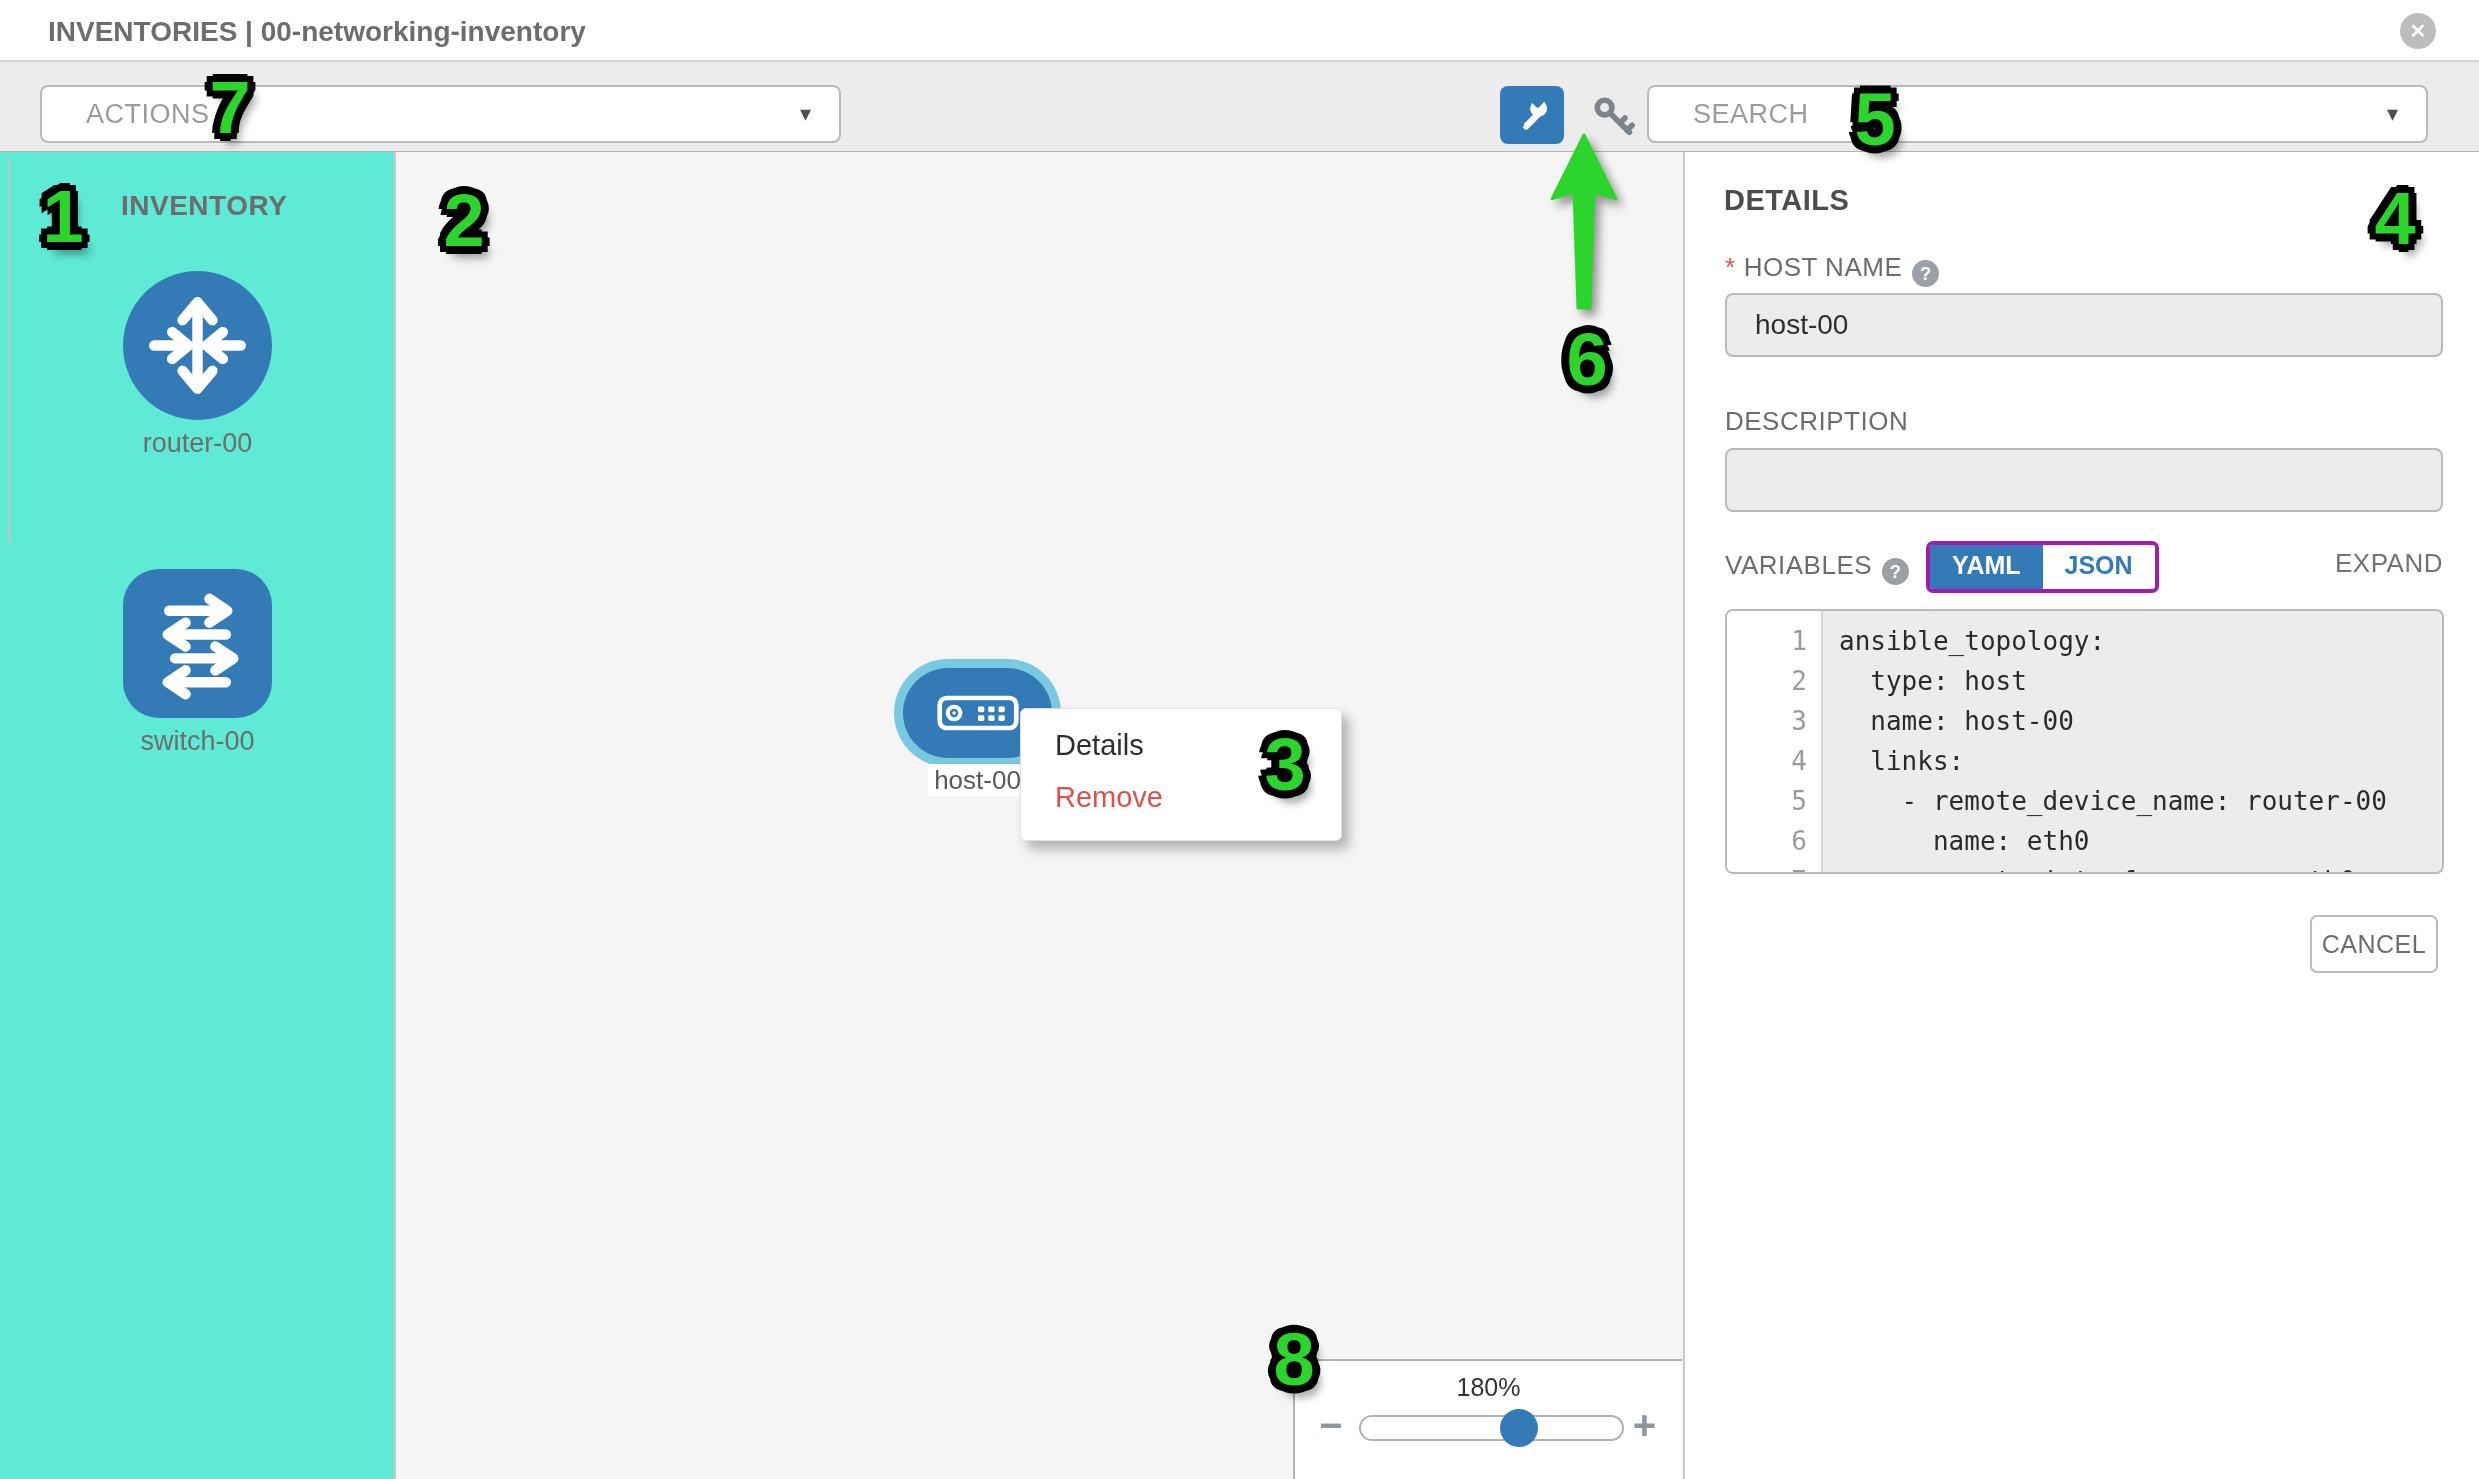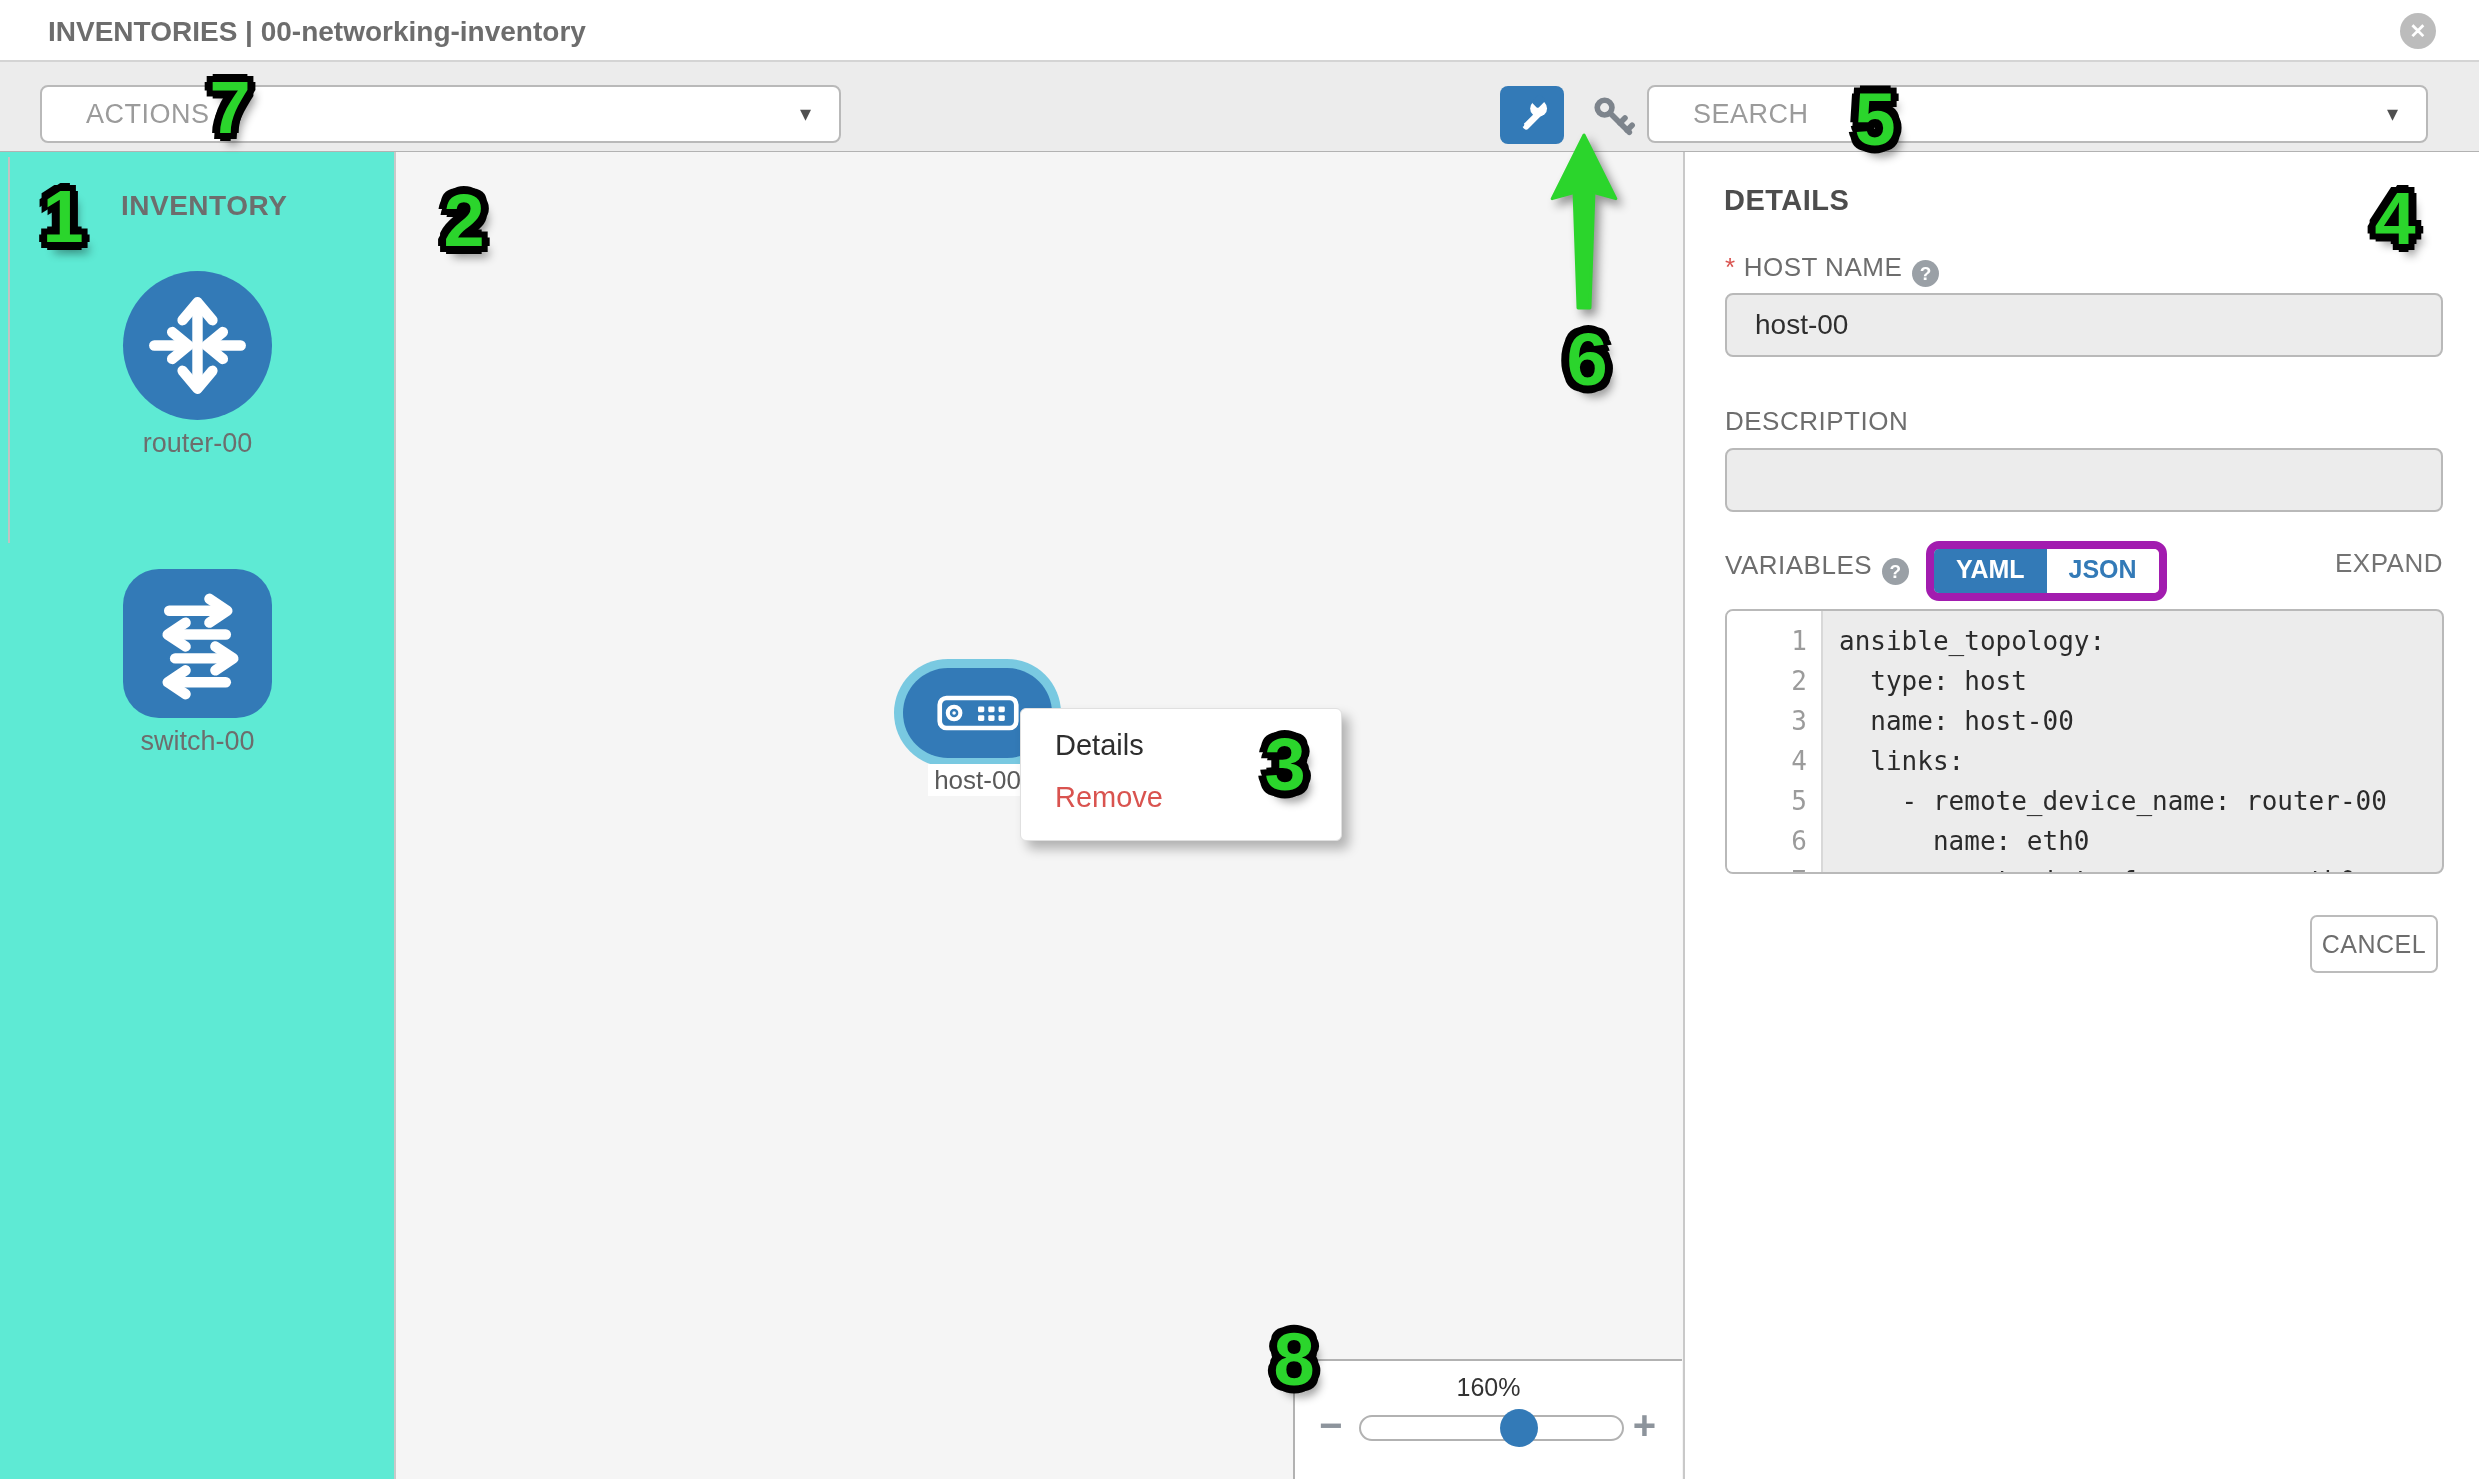--- a/index.html
+++ b/index.html
@@ -67,21 +67,21 @@
   .lbl-hostname{left:40px;top:100px;}
   .lbl-desc{left:40px;top:254px;}
   .lbl-vars{left:40px;top:398px;}
   .req{color:#d9534f;font-size:26px;margin-right:8px;}
   .help-icon{display:inline-block;width:27px;height:27px;border-radius:50%;background:#9aa0a6;color:#fff;font-size:19px;font-weight:bold;
              text-align:center;line-height:27px;vertical-align:-4px;margin-left:10px;}
   .tb-input{position:absolute;left:40px;width:718px;height:64px;background:#ececec;border:2px solid #b9b9b9;border-radius:8px;
             box-sizing:border-box;font-size:28px;color:#2e2e2e;padding:0 28px;font-family:"Liberation Sans",sans-serif;}
   .in-hostname{top:141px;}
   .in-desc{top:296px;}
-  .fmt-toggle{position:absolute;left:241px;top:389px;height:44px;border:8px solid #a21caf;border-radius:13px;overflow:hidden;
+  .fmt-toggle{position:absolute;left:241px;top:389px;height:44px;border:4px solid #a21caf;border-radius:7px;overflow:hidden;
               display:flex;background:#f9a8d4;}
   .fmt-opt{padding:0 22px;line-height:41px;font-size:25px;font-weight:bold;cursor:pointer;}
   .fmt-yaml{background:#337ab7;color:#fff;}
   .fmt-json{background:#fff;color:#337ab7;}
   .expand-link{position:absolute;right:37px;top:396px;font-size:26px;color:#737373;cursor:pointer;letter-spacing:0.5px;}
   .code-editor{position:absolute;left:40px;top:457px;width:719px;height:265px;border:2px solid #b9b9b9;border-radius:8px;
                box-sizing:border-box;overflow:hidden;display:flex;background:#ececec;}
   .gutter{width:96px;background:#fff;border-right:2px solid #d8d8d8;box-sizing:border-box;padding-top:10px;text-align:right;}
   .gutter div{height:40px;line-height:40px;padding-right:14px;font-family:"DejaVu Sans Mono",monospace;font-size:26px;color:#9b9b9b;}
   .code-area{flex:1;padding:10px 0 0 16px;}
@@ -206,21 +206,21 @@
       <div class="host-node-label">
         <span>host-00</span>
       </div>
 
       <div class="context-menu">
         <div class="menu-item menu-item-details">Details</div>
         <div class="menu-item menu-item-remove">Remove</div>
       </div>
 
       <div class="zoom-panel">
-        <div class="zoom-level">160%</div>
+        <div class="zoom-level">180%</div>
         <span class="zoom-minus">−</span>
         <div class="slider-track">
           <div class="slider-thumb"></div>
         </div>
         <span class="zoom-plus">+</span>
       </div>
     </div>
 
     <div class="details">
       <div class="details-title">DETAILS</div>

